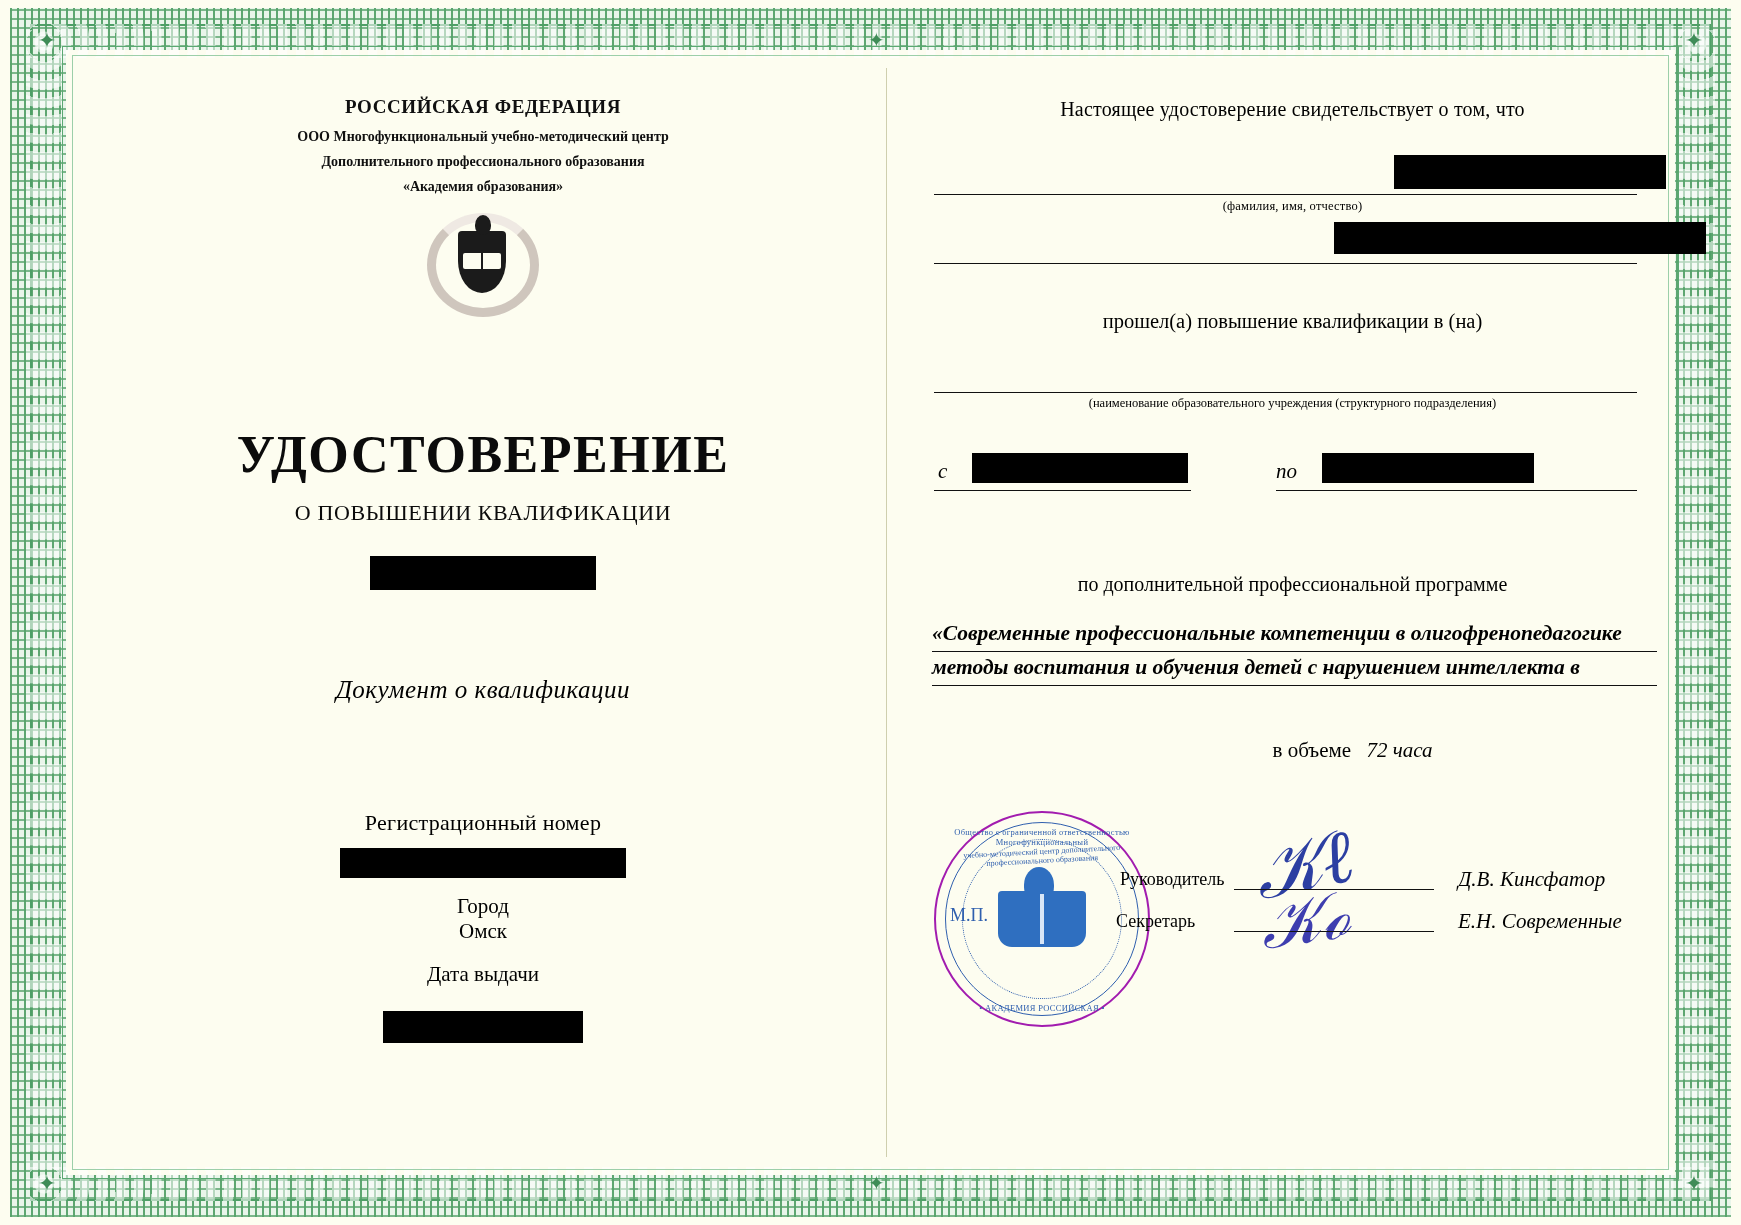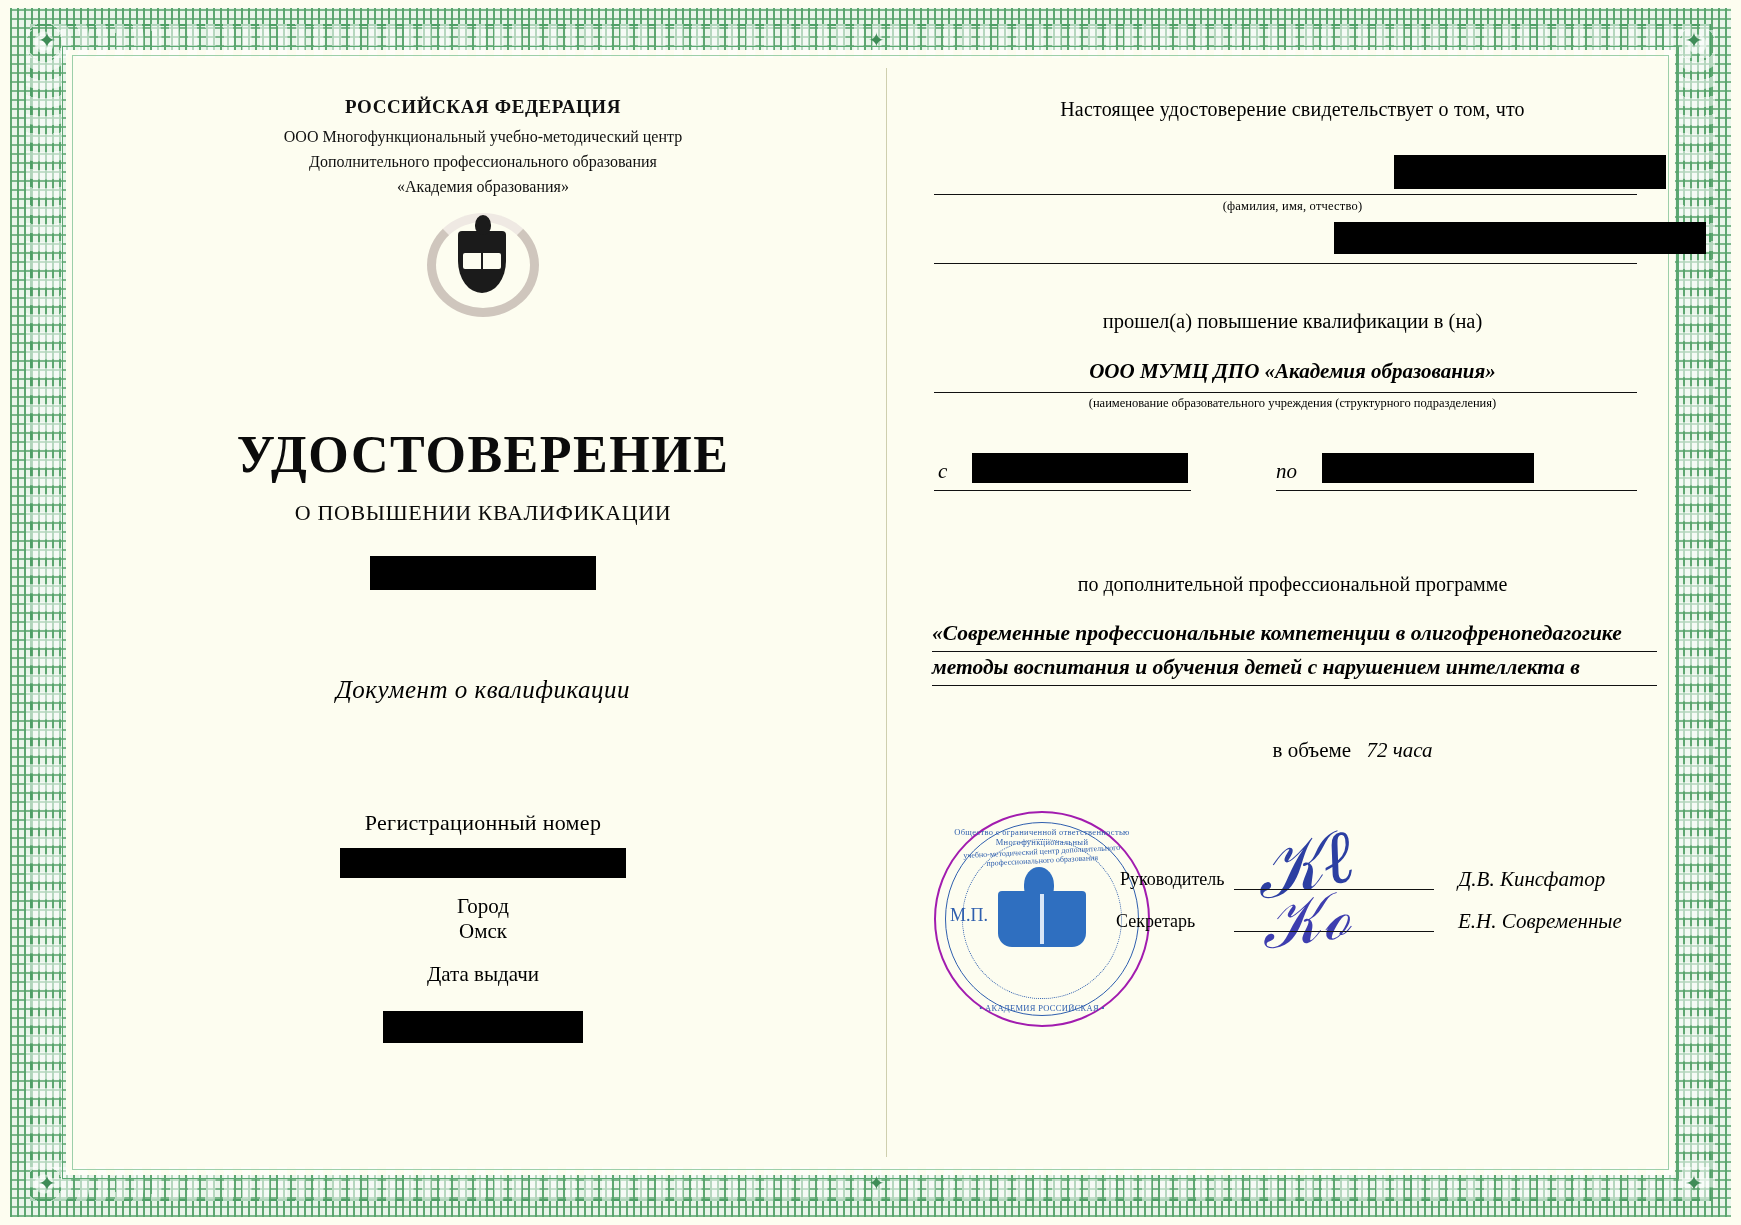--- a/index.html
+++ b/index.html
@@ -136,22 +136,23 @@
     padding-top: 34px;
     color: #101010;
   }
   .org-country {
     font-size: 19px;
     font-weight: bold;
     letter-spacing: 0.6px;
     margin-bottom: 6px;
   }
   .org-line {
-    font-size: 16px;
+    font-size: 14px;
     line-height: 25px;
+    font-weight: bold;
   }
 
   
   .emblem {
     position: relative;
     width: 112px;
     height: 104px;
     margin: 14px auto 0 auto;
   }
   .emblem .laurel {
@@ -579,21 +580,20 @@
       <div class="caption">(фамилия, имя, отчество)</div>
 
       <div class="name-field2">
         <div class="redact name-redact-2"></div>
         <div class="rule"></div>
       </div>
 
       <div class="r-passed">прошел(а) повышение квалификации в (на)</div>
 
       <div class="org-field">
-        <div class="org-italic">ООО МУМЦ ДПО «Академия образования»</div>
         <div class="rule"></div>
       </div>
       <div class="caption-wide">(наименование образовательного учреждения (структурного подразделения)</div>
 
       <div class="period-row">
         <div class="period-from-label">с</div>
         <div class="redact period-from-redact"></div>
         <div class="period-rule-1"></div>
         <div class="period-to-label">по</div>
         <div class="redact period-to-redact"></div>

